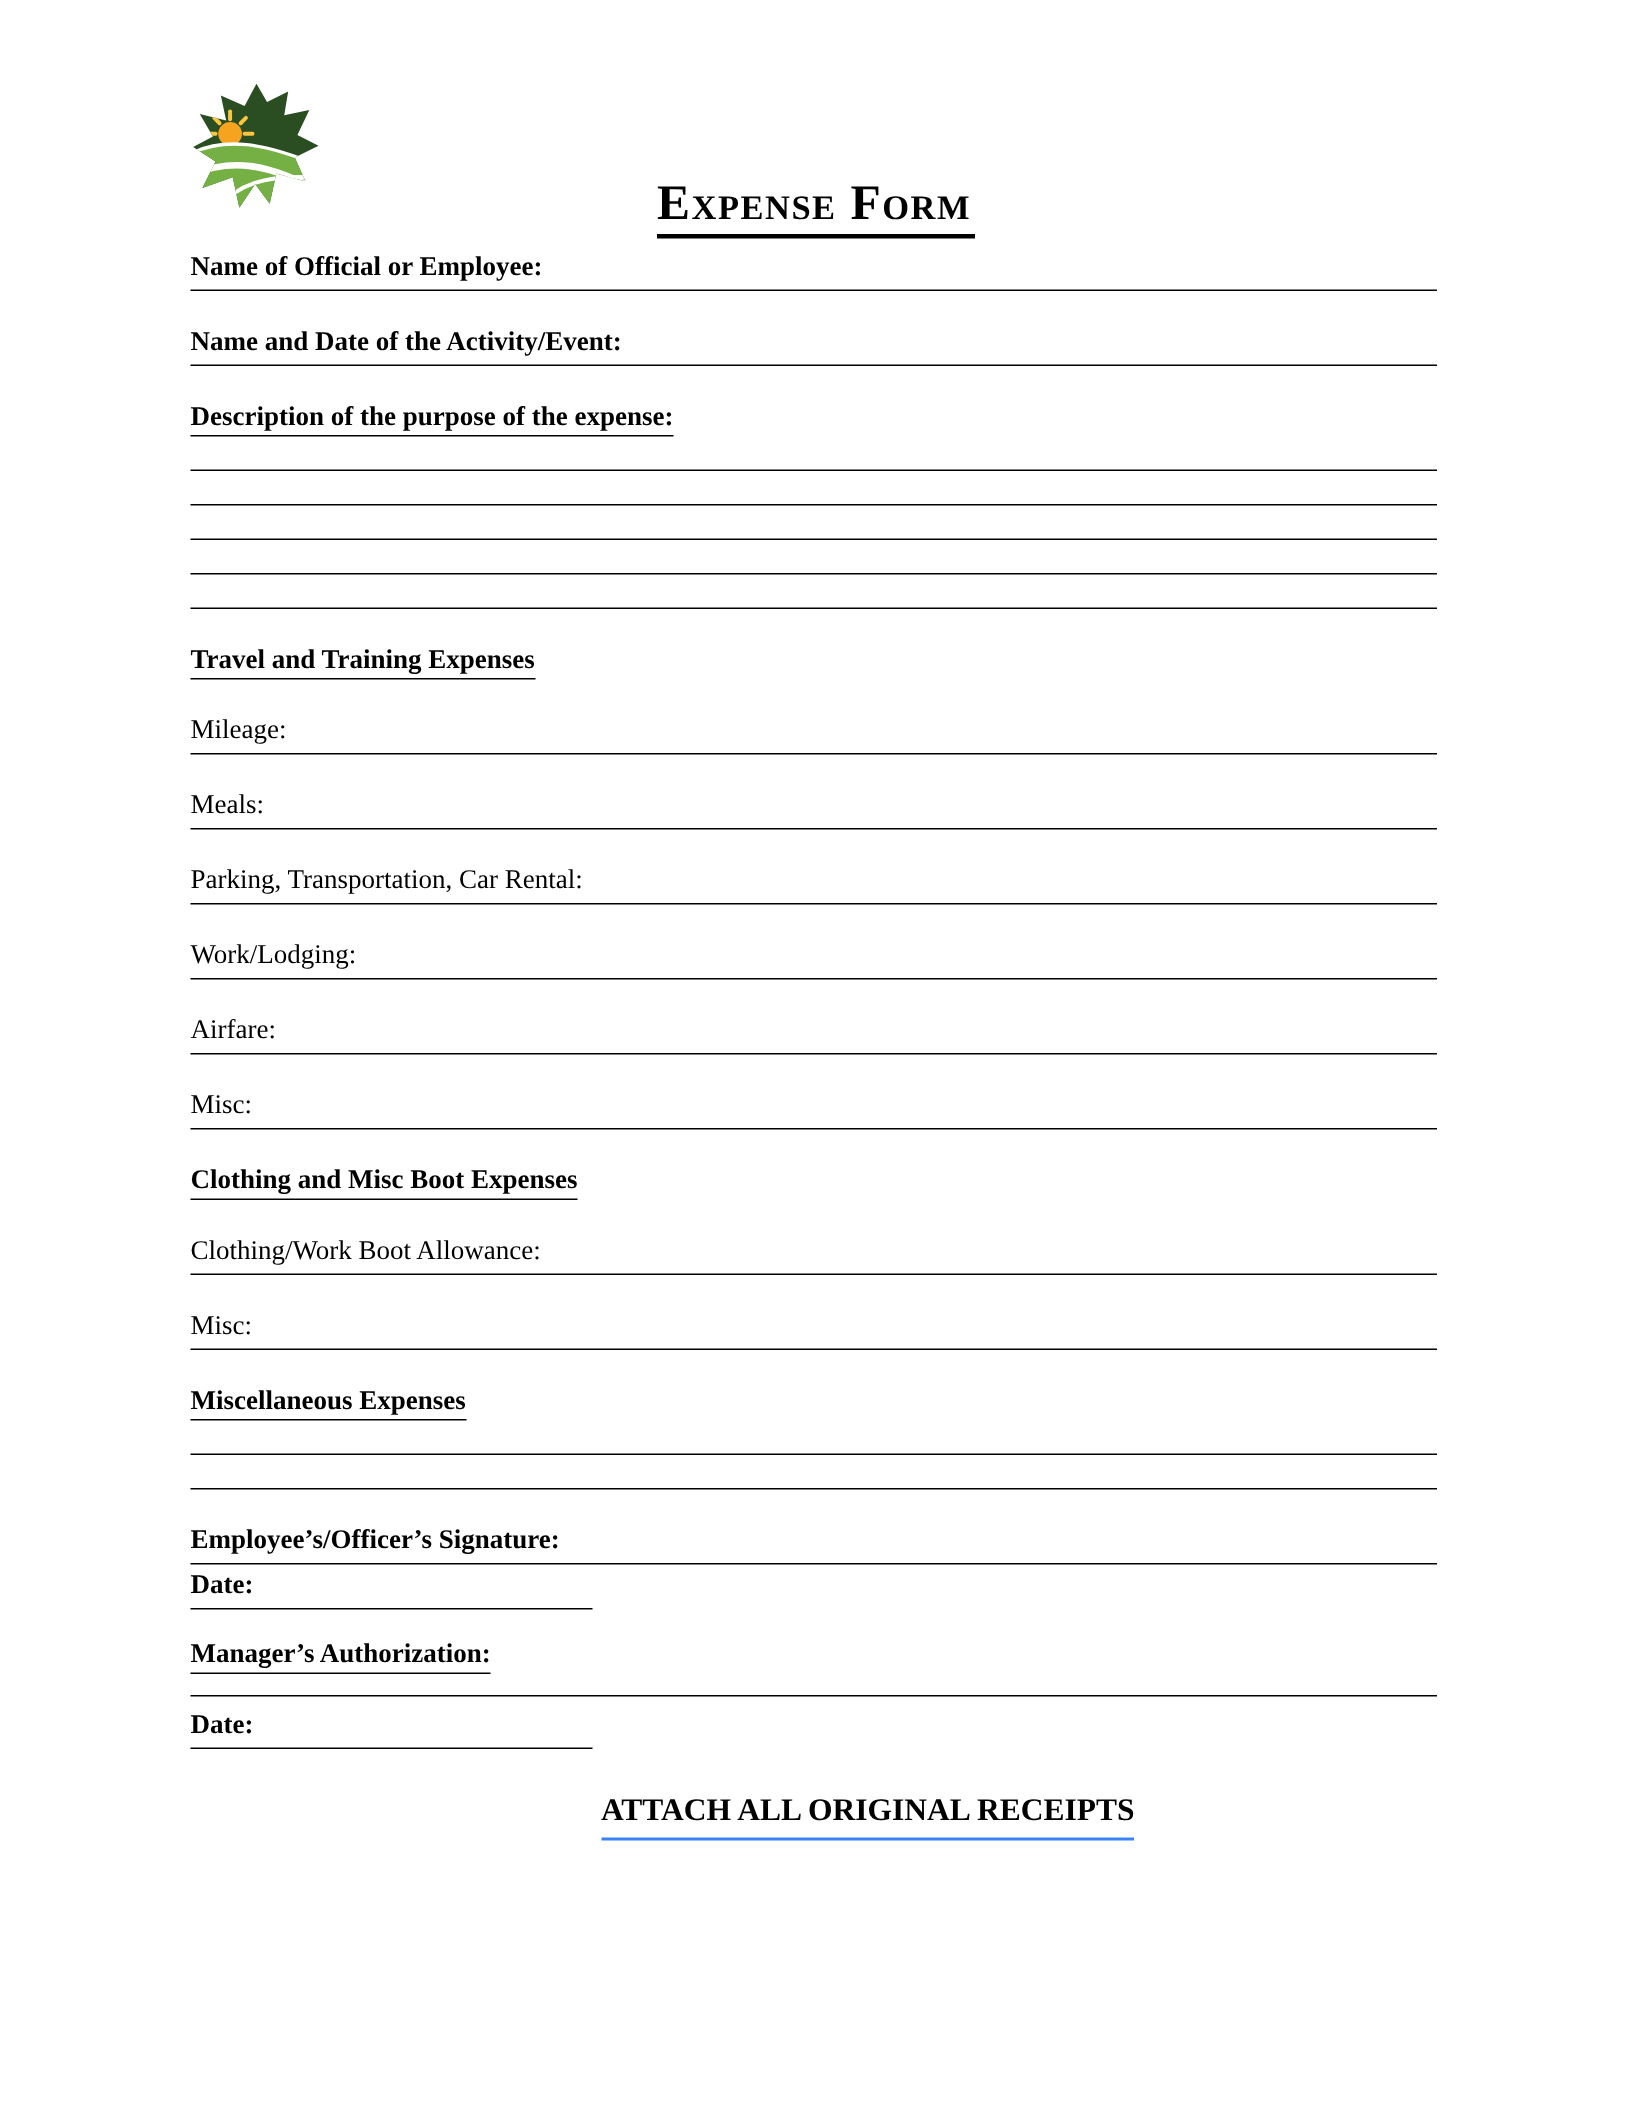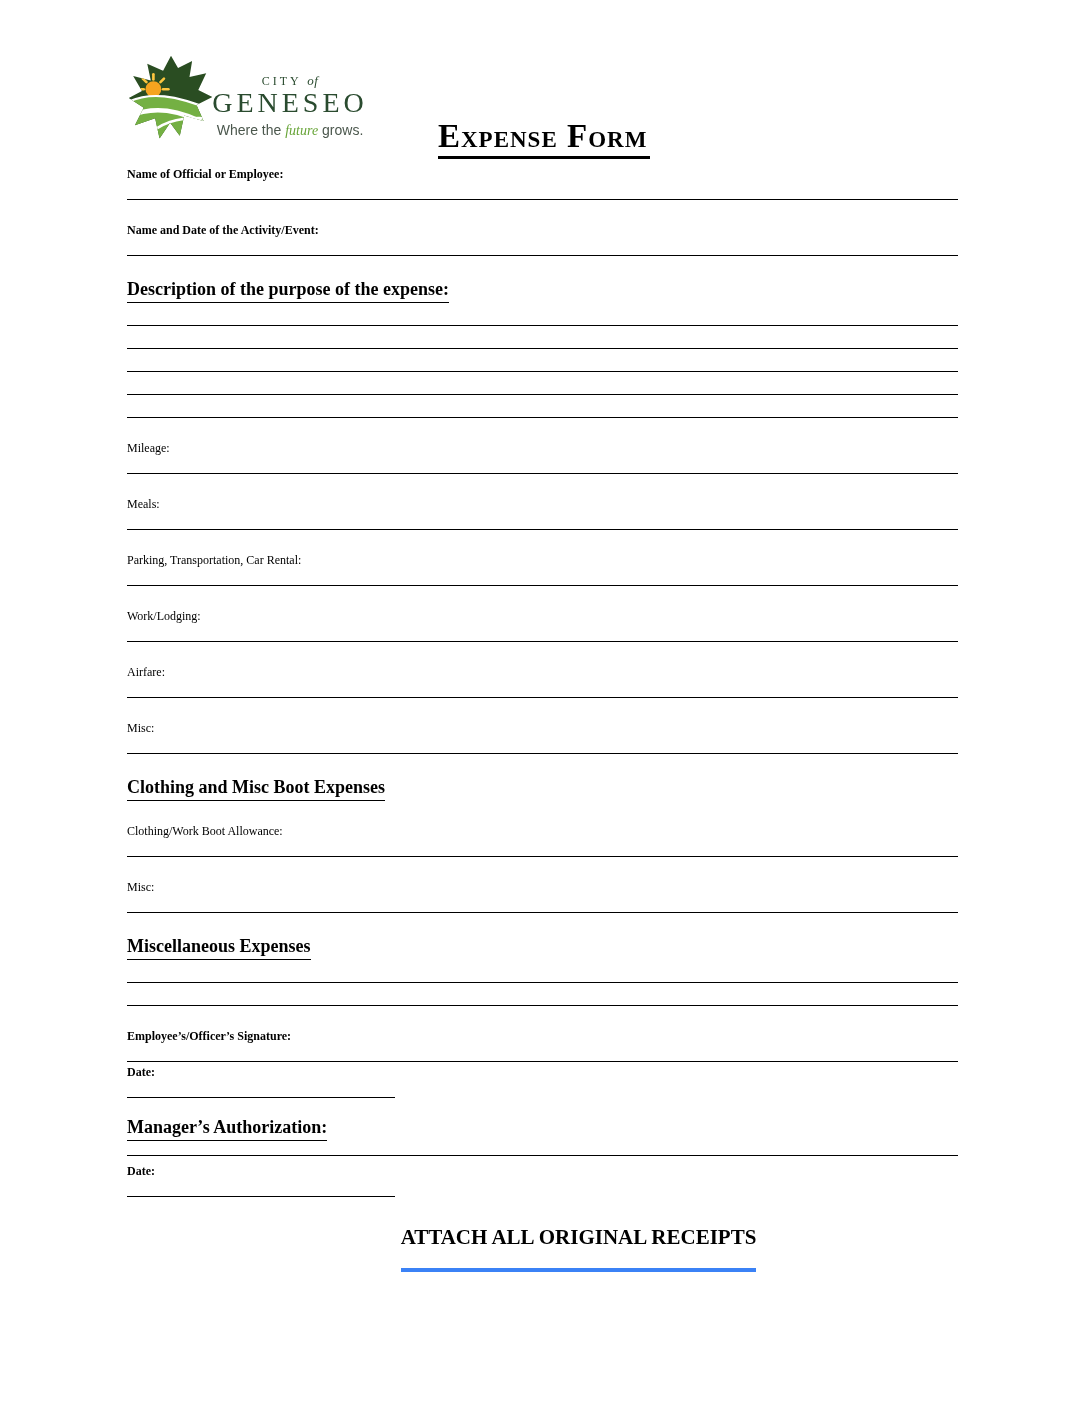--- a/index.html
+++ b/index.html
@@ -80,23 +80,23 @@
   
   .content {
     position: absolute;
     left: 127px;
     top: 0;
     width: 831px;
     padding-top: 168px;
   }
   .row {
     border-bottom: 1.7px solid #000;
-    padding-bottom: 19px;
+    padding-bottom: 7px;
     margin-top: 24px;
-    font-size: 12px;
+    font-size: 18px;
     line-height: 1;
     white-space: nowrap;
   }
   .row.first { margin-top: 0; }
   .bold { font-weight: bold; }
   .heading-row {
     margin-top: 24px;
     font-size: 18px;
     line-height: 1;
     font-weight: bold;
@@ -114,22 +114,22 @@
   .manager-heading { margin-top: 20px; }
   .footer-note {
     margin-top: 30px;
     text-align: center;
     font-size: 21px;
     font-weight: bold;
     line-height: 1;
   }
   .footer-note .ul {
     display: inline-block;
-    border-bottom: 4px solid #3b82f6;
-    padding-bottom: 20px;
+    border-bottom: 2px solid #3b82f6;
+    padding-bottom: 8px;
     margin-left: 72px;
     white-space: nowrap;
   }
 </style>
 </head>
 <body>
 
 <div class="page">
 
   <div class="logo">
@@ -150,41 +150,37 @@
             <line x1="19" y1="40" x2="13" y2="40"></line>
           </g>
           <circle cx="30" cy="40" r="9" fill="var(--sun-orange, #f6a41f)"></circle>
         </g>
         <path d="M0 56 C 25 42, 55 46, 100 66 L100 100 L0 100 Z" fill="var(--leaf-light-green, #74b043)"></path>
         <path d="M-2 56 C 25 42, 55 46, 102 66" stroke="#ffffff" stroke-width="2.5" fill="none"></path>
         <path d="M-5 74 C 28 57, 60 61, 105 88" stroke="#ffffff" stroke-width="5" fill="none"></path>
         <path d="M16 103 C 32 78, 58 69, 104 74" stroke="#ffffff" stroke-width="3" fill="none"></path>
       </g>
     </svg>
-    <div class="logo-text">
-      <div class="city-of"><span>CITY</span> <span class="of-word">of</span></div>
-      <div class="geneseo">GENESEO</div>
-      <div class="tagline"><span>Where the </span><span class="accent">future</span><span> grows.</span></div>
-    </div>
   </div>
 
   <h1 class="title">Expense Form</h1>
 
   <div class="content">
 
     <div class="row bold first"><span>Name of Official or Employee:</span></div>
     <div class="row bold"><span>Name and Date of the Activity/Event:</span></div>
 
     <div class="heading-row"><span class="ul">Description of the purpose of the expense:</span></div>
     <div class="bl"></div>
     <div class="bl"></div>
     <div class="bl"></div>
     <div class="bl"></div>
     <div class="bl"></div>
 
+    <div class="heading-row"><span class="ul">Travel and Training Expenses</span></div>
     <div class="row"><span>Mileage:</span></div>
     <div class="row"><span>Meals:</span></div>
     <div class="row"><span>Parking, Transportation, Car Rental:</span></div>
     <div class="row"><span>Work/Lodging:</span></div>
     <div class="row"><span>Airfare:</span></div>
     <div class="row"><span>Misc:</span></div>
 
     <div class="heading-row"><span class="ul">Clothing and Misc Boot Expenses</span></div>
     <div class="row"><span>Clothing/Work Boot Allowance:</span></div>
     <div class="row"><span>Misc:</span></div>

